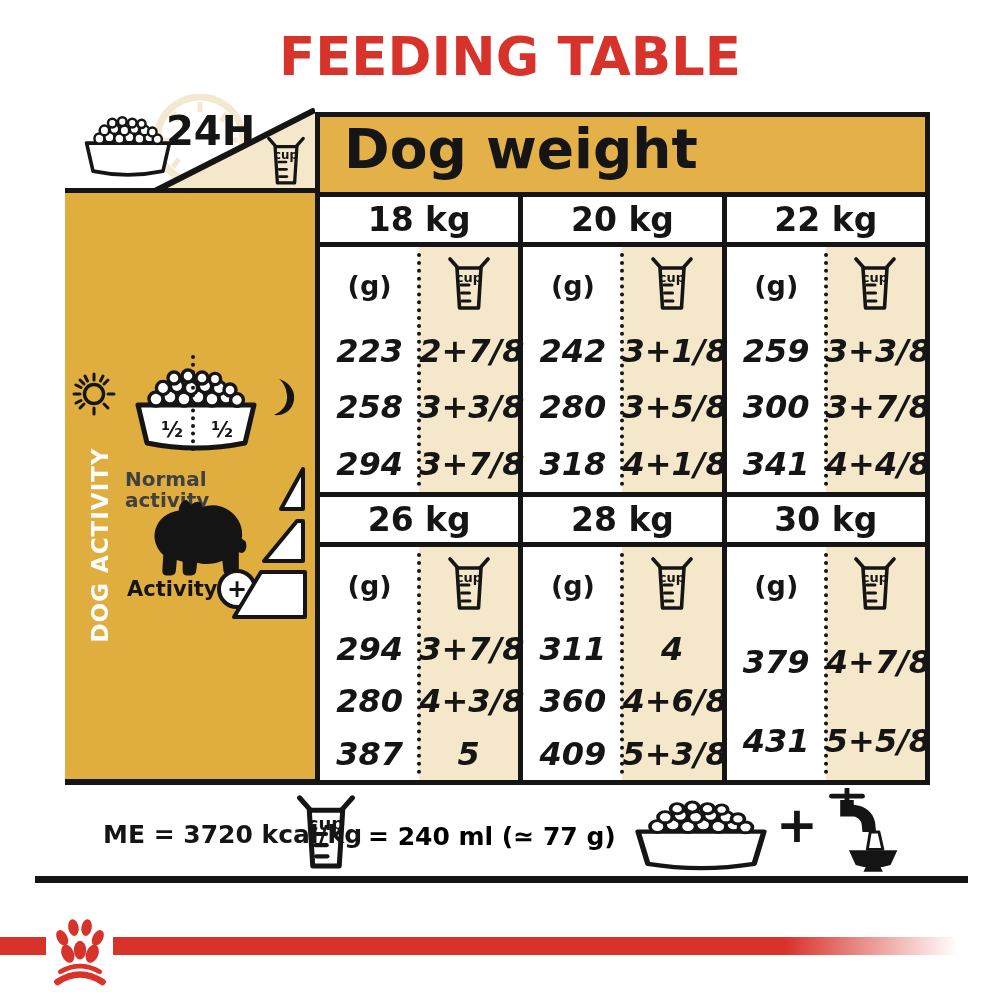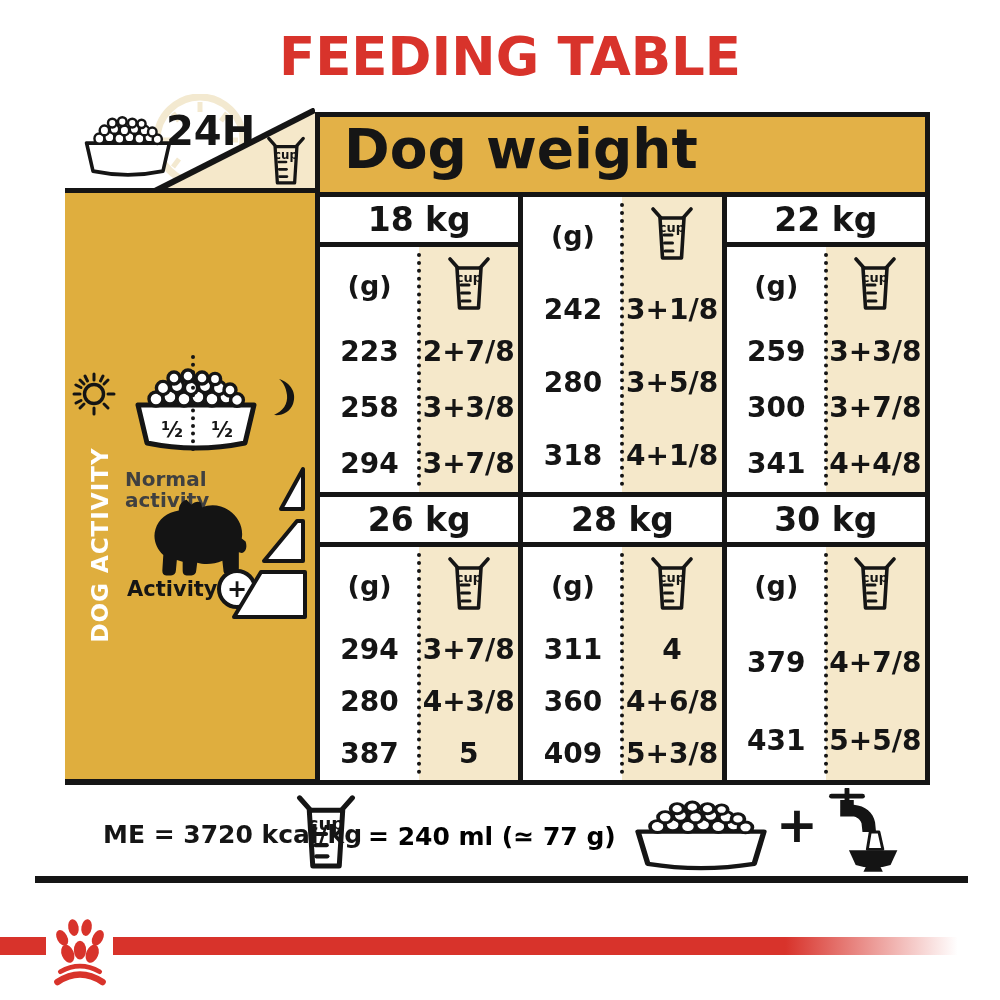--- a/index.html
+++ b/index.html
@@ -35,21 +35,21 @@
   .block{display:flex;flex-direction:column;background:#fff;}
   .bhead{height:45px;border-bottom:5px solid #151515;background:#fff;display:flex;
          align-items:center;justify-content:center;font-size:33px;font-weight:800;color:#151515;}
   .bbody{flex:1;position:relative;display:flex;flex-direction:column;}
   .cream{position:absolute;left:50%;top:0;right:0;bottom:0;background:#f5e8ca;}
   .dots{position:absolute;left:calc(50% - 2px);top:6px;bottom:6px;width:0;border-left:4px dotted #151515;}
   .sub{display:flex;height:76px;align-items:center;position:relative;z-index:1;}
   .vrow{flex:1;display:flex;align-items:center;position:relative;z-index:1;}
   .hcell{width:50%;text-align:center;font-weight:800;color:#151515;}
   .gsize{font-size:27px;}
-  .vsize{font-size:28px;}
+  .vsize{font-size:32px;font-style:italic;}
   .cupcell{width:50%;display:flex;align-items:center;justify-content:center;}
   
   .meText{left:103px;top:820px;font-size:25px;font-weight:800;color:#151515;}
   .eqText{left:368px;top:822px;font-size:25px;font-weight:800;color:#000000;}
   .plusBig{left:776px;top:800px;font-size:50px;font-weight:900;color:#151515;line-height:1;}
   .rule{left:35px;top:876px;width:933px;height:7px;background:#151515;}
   .bandLeft{left:0;top:937px;width:46px;height:18px;background:#d8332b;}
   .bandMain{left:113px;top:937px;width:862px;height:18px;
             background:linear-gradient(to right,#d8332b 0%,#d8332b 78%,rgba(216,51,43,0) 98%);}
   svg text{font-family:"DejaVu Sans","Liberation Sans",sans-serif;}
@@ -213,20 +213,21 @@
           <div class="hcell vsize">3+3/8</div>
         </div>
       <div class="vrow">
           <div class="hcell vsize">294</div>
           <div class="hcell vsize">3+7/8</div>
         </div>
     </div>
   </div>
 
   <div class="block">
+    <div class="bhead">20 kg</div>
     <div class="bbody">
       <div class="cream"></div>
       <div class="dots"></div>
       <div class="sub">
         <div class="hcell gsize">(g)</div>
         <div class="cupcell">
           <svg width="44" height="56" viewBox="0 0 44 56">
             <use href="#cupShape"></use>
               <text x="22" y="25" text-anchor="middle" font-size="13" font-weight="800" fill="#151515">cup</text>
           </svg>

